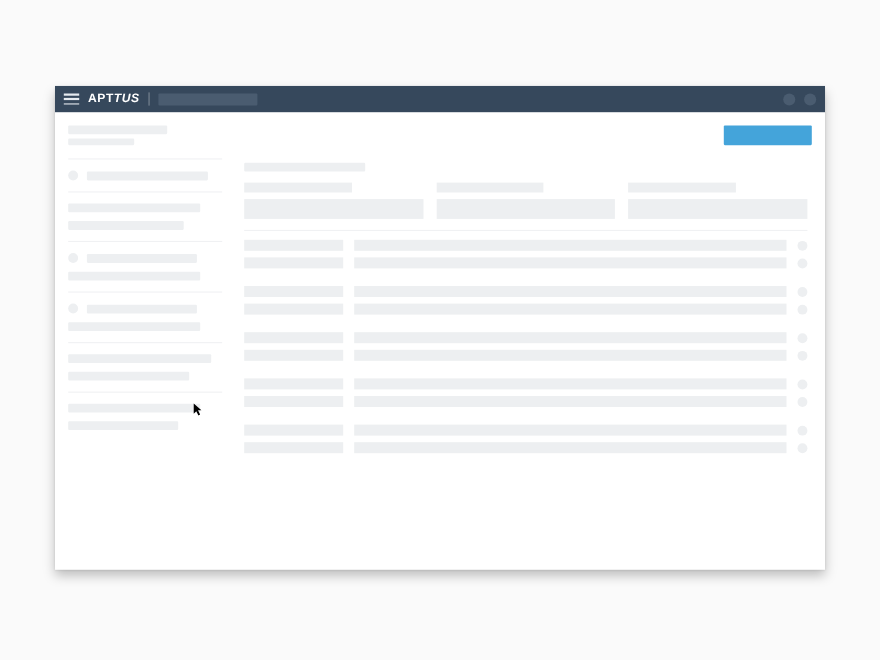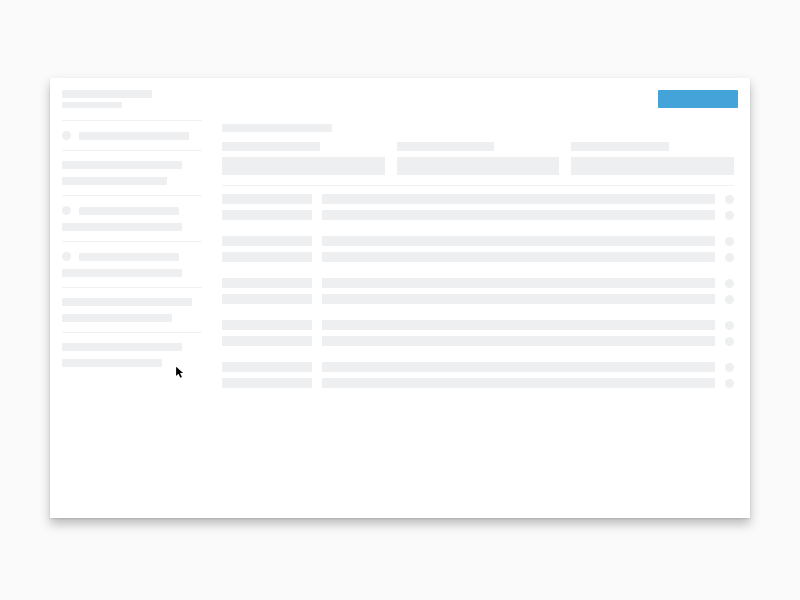--- a/index.html
+++ b/index.html
@@ -171,20 +171,35 @@
     height: 14px;
     pointer-events: none;
   }
 </style>
 </head>
 <body>
 
 <div class="stage">
   <div class="window">
 
+    <div class="titlebar">
+      <div class="hamburger">
+        <span></span>
+          <span></span>
+          <span></span>
+      </div>
+      <div class="brand">
+        <span>APT</span><span class="tus">TUS</span>
+      </div>
+      <div class="title-divider"></div>
+      <div class="title-pill"></div>
+      <div class="title-spacer"></div>
+      <div class="title-dot"></div>
+      <div class="title-dot"></div>
+    </div>
 
     <div class="body">
       <div class="topstrip">
         <div class="topstrip-left">
           <div class="sk md" style="width:90px"></div>
           <div class="sk sm" style="width:60px"></div>
         </div>
         <div class="primary-btn"></div>
       </div>
 

